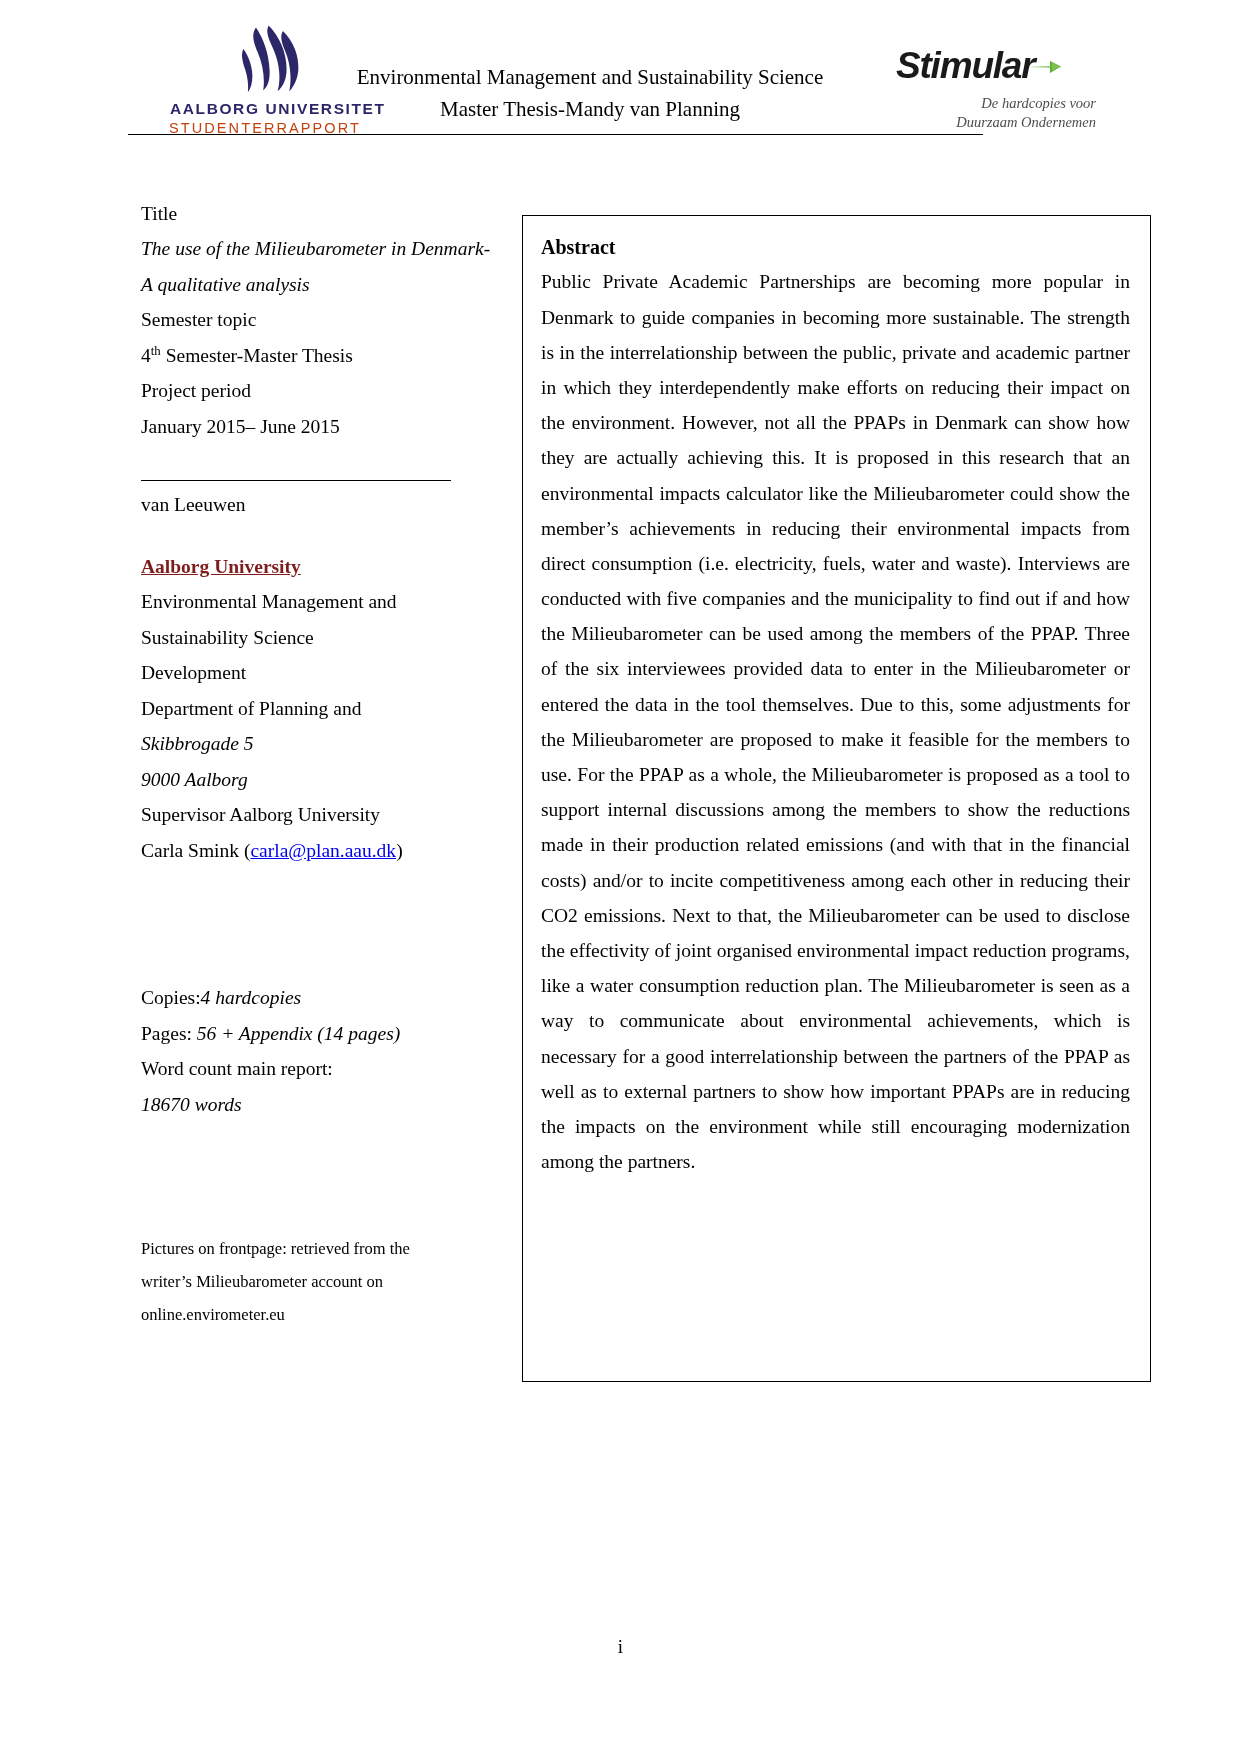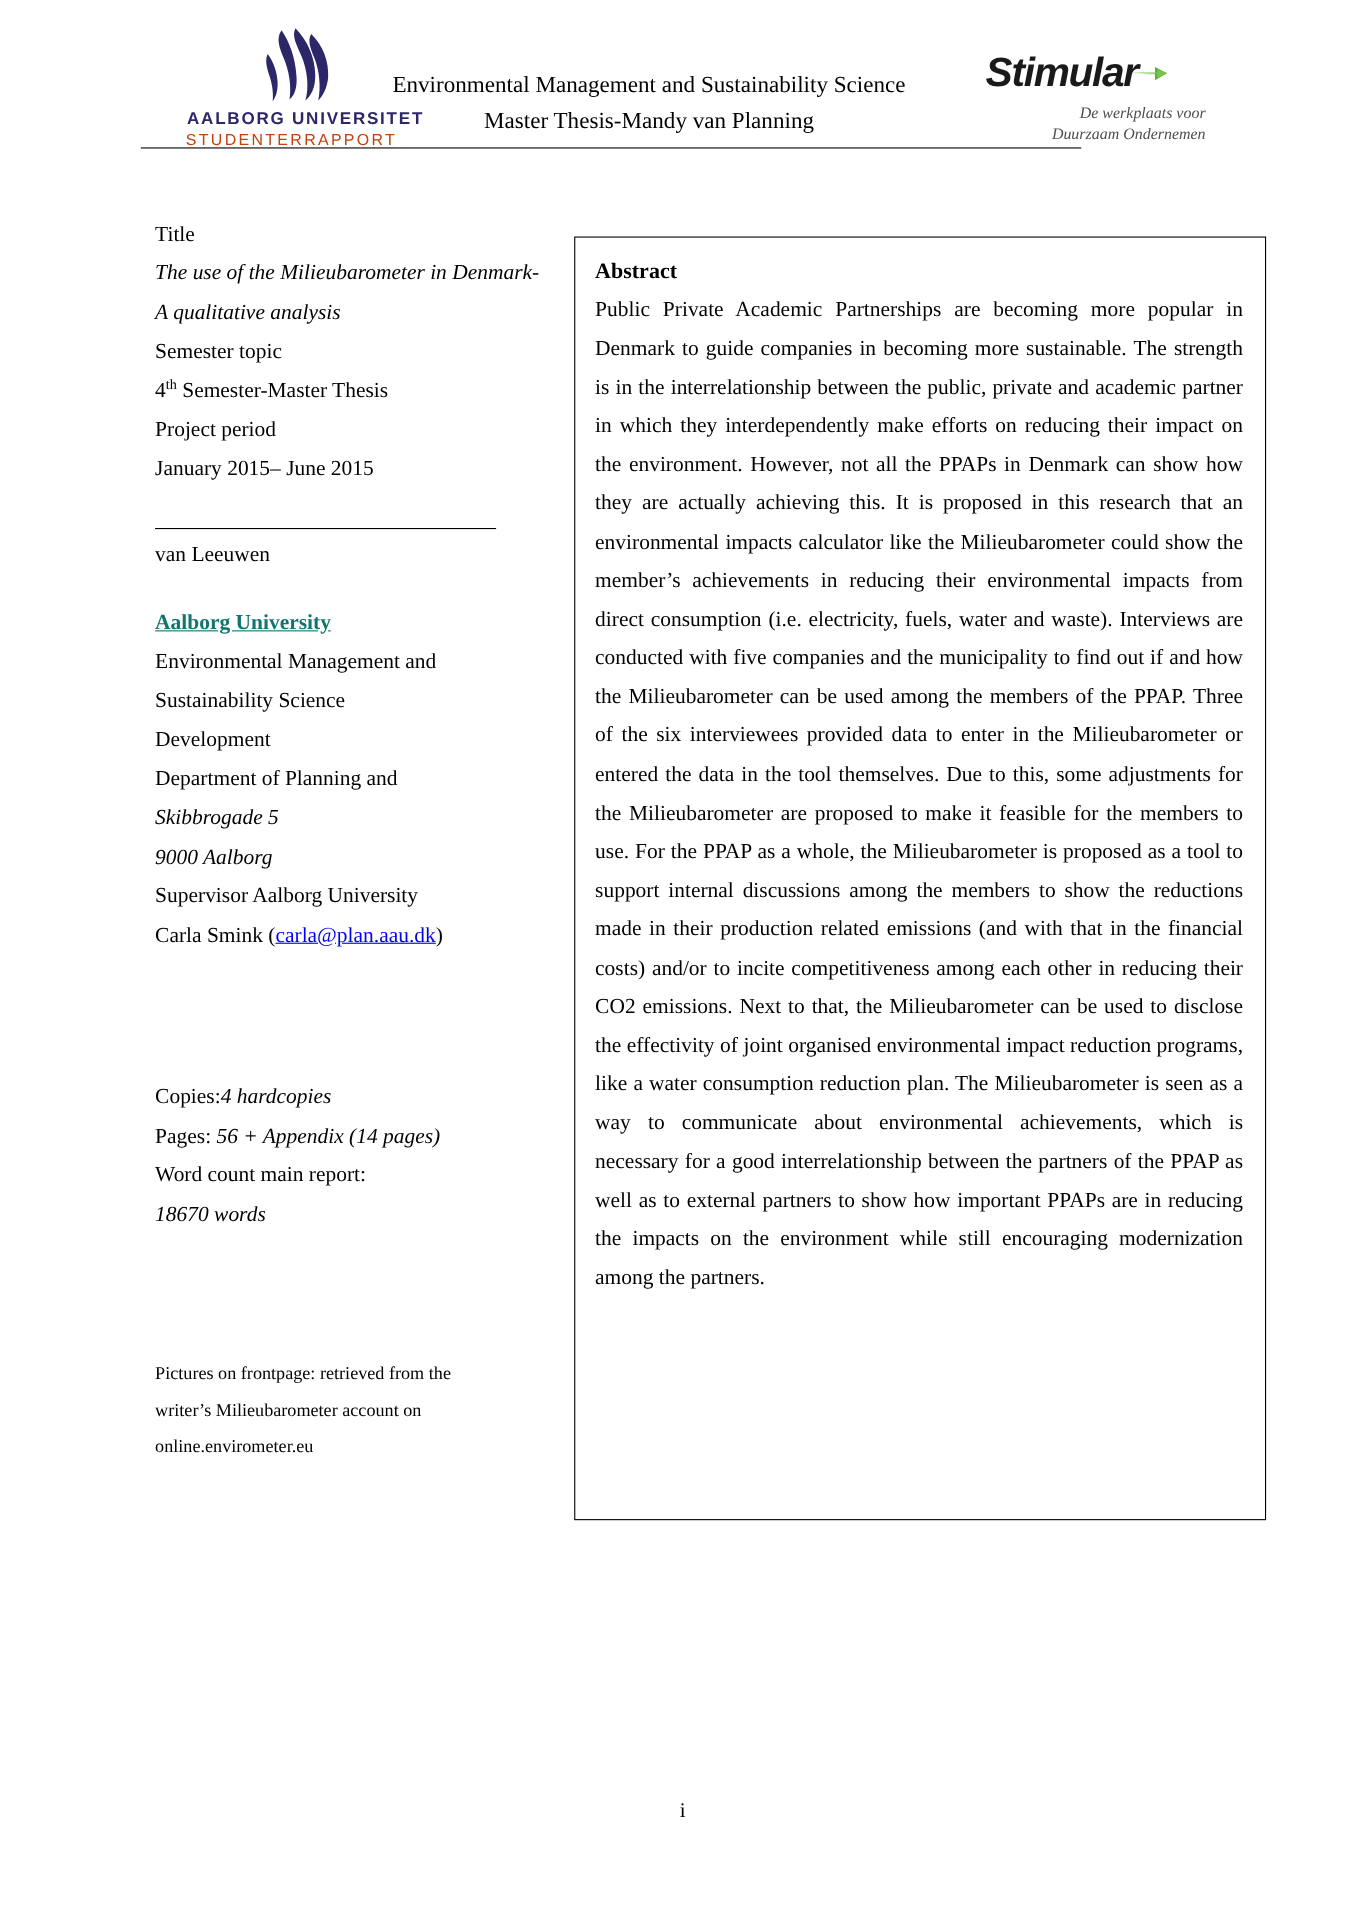--- a/index.html
+++ b/index.html
@@ -158,21 +158,21 @@
   .gap-xxl { height: 112px; }
 
   .author-rule {
     width: 310px;
     height: 0;
     border-top: 1.1px solid #000000;
     margin: 10px 0 6px 0;
   }
 
   a.doclink {
-    color: #0f766e;
+    color: #7f1d1d;
     font-weight: bold;
     margin-top: 44px;
   }
   a.maillink {
     color: #0000ee;
     text-decoration: underline;
     font-weight: normal;
   }
 
   sup.ord {
@@ -248,21 +248,21 @@
 
       <div class="stimular">
         <div class="stim-word">
           <span class="stim-text">Stimular</span>
           <svg class="stim-arrow" width="34" height="26" viewBox="0 0 34 26">
             <path d="M0 15 L22 15 L22 9 L33 14.5 L22 21 L22 15.5 Z" fill="#5ab033"></path>
             <path d="M0 14 L24 14 L24 11 L33 14.5 L24 19 L24 15 Z" fill="#7cc24f"></path>
           </svg>
         </div>
         <div class="stim-tag">
-          <div>De werkplaats voor</div>
+          <div>De hardcopies voor</div>
           <div>Duurzaam Ondernemen</div>
         </div>
       </div>
 
       <div class="header-rule"></div>
     </div>
   </div>
 
   <div class="content">
 

